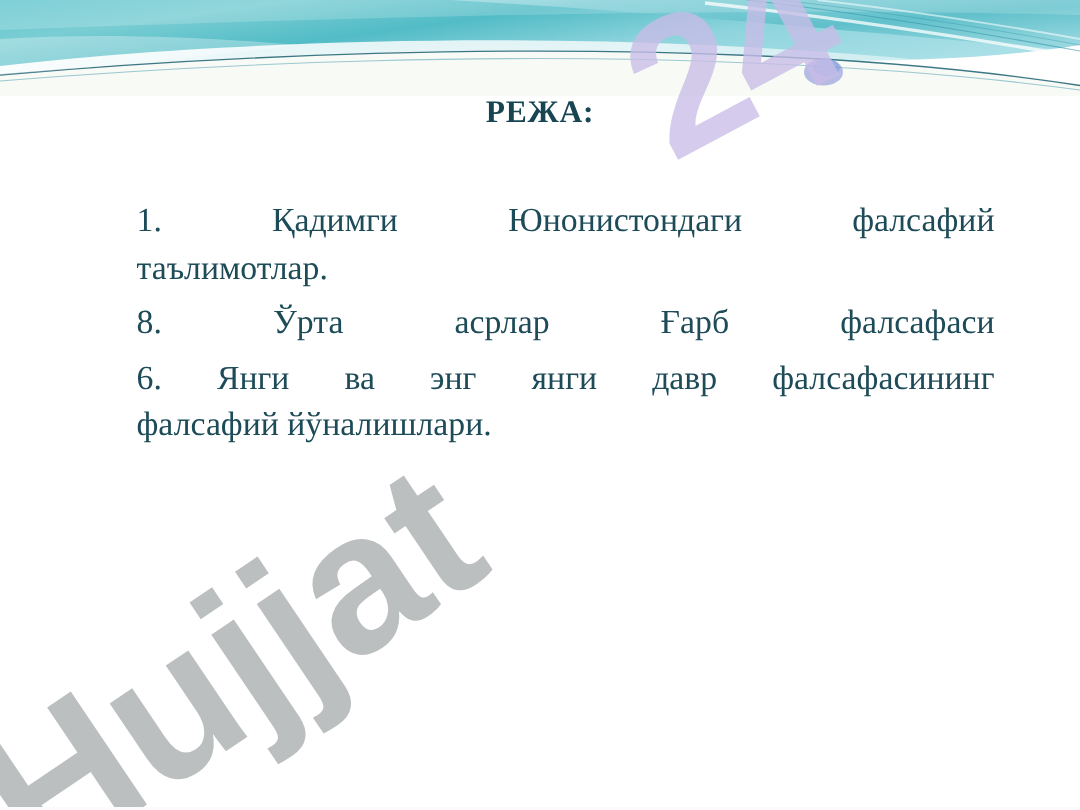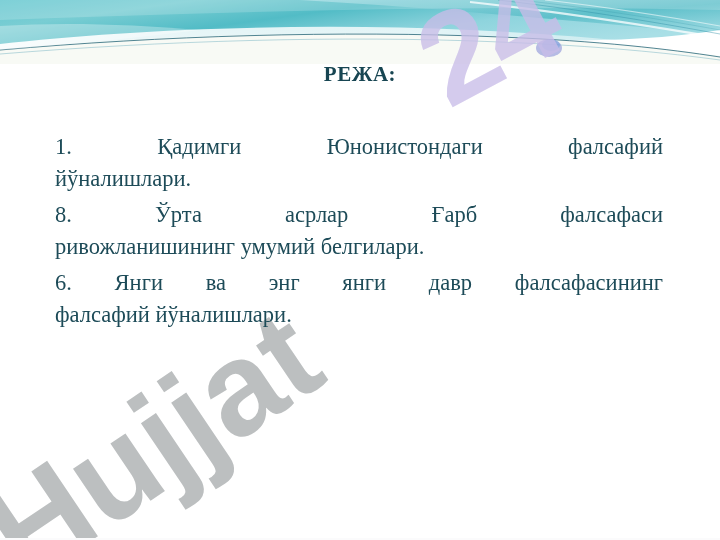--- a/index.html
+++ b/index.html
@@ -96,20 +96,21 @@
     font-size: 22.5px;
     line-height: 1.40;
     color: #1d4b58;
     margin: 0 0 5px 0;
   }
   .body-item:last-child { margin-bottom: 0; }
 
   
   .body-item > .ln {
     display: block;
+    margin-left: 36px;
   }
   .body-item > .ln.just {
     text-align: justify;
     text-align-last: justify;
   }
   .body-item > .ln.last {
     text-align: left;
     text-align-last: left;
   }
 
@@ -181,26 +182,25 @@
   <div class="wm-hujjat">Hujjat</div>
 
   <div class="content">
 
     <div class="slide-title">РЕЖА:</div>
 
     <div class="body-list">
 
       <p class="body-item">
         <span class="ln just">1.     Қадимги     Юнонистондаги     фалсафий</span>
-        <span class="ln last">йўналишлари.</span>
+        <span class="ln last">таълимотлар.</span>
       </p>
 
       <p class="body-item">
         <span class="ln just">8.     Ўрта     асрлар     Ғарб     фалсафаси</span>
-        <span class="ln last">ривожланишининг умумий белгилари.</span>
       </p>
 
       <p class="body-item">
         <span class="ln just">6. Янги ва энг янги давр фалсафасининг</span>
         <span class="ln last">фалсафий йўналишлари.</span>
       </p>
 
     </div>
   </div>
 

